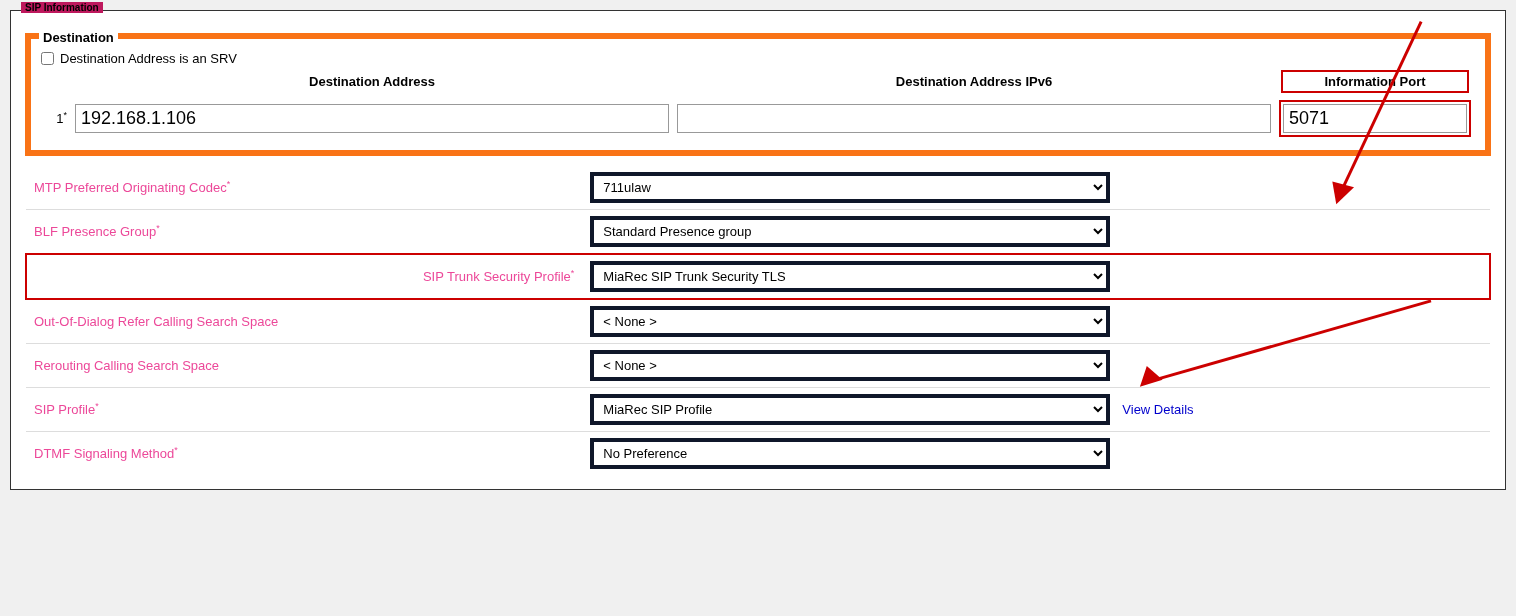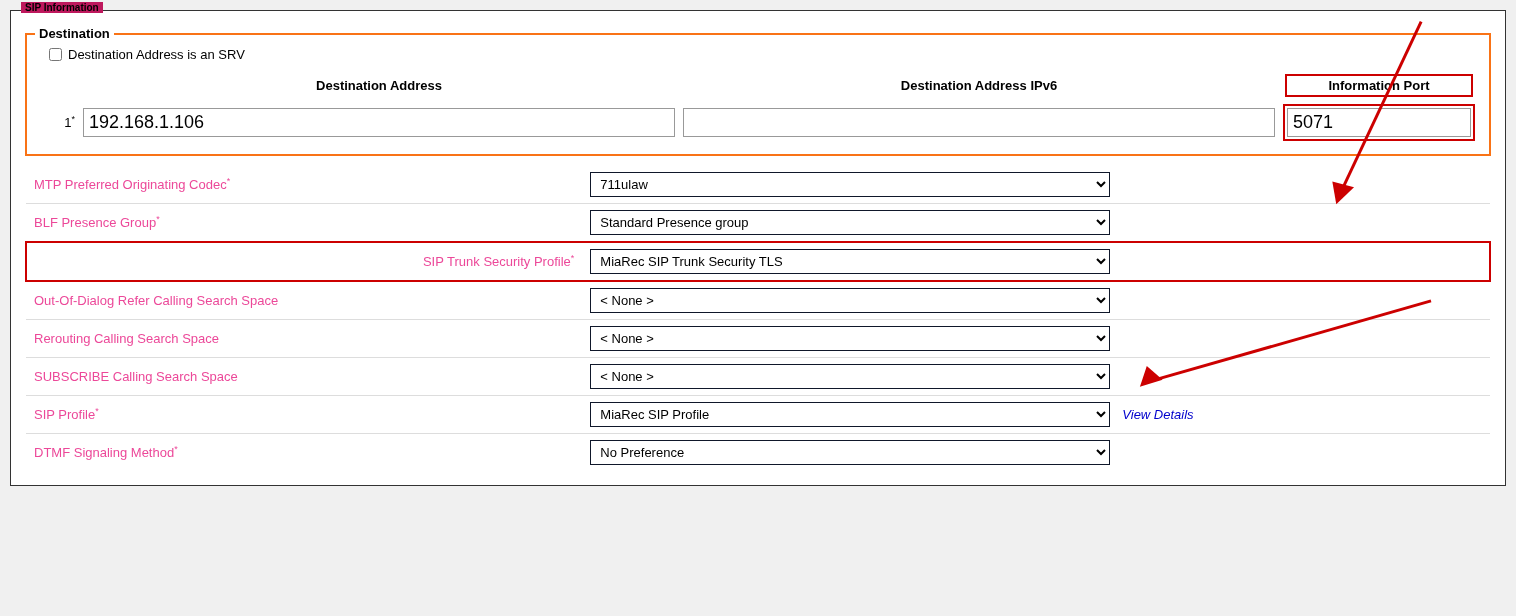--- a/index.html
+++ b/index.html
@@ -19,37 +19,37 @@
     .section-title {
       font-weight: bold;
       font-size: 10px;
       background: #be185d;
       position: absolute;
       top: -9px;
       left: 10px;
       padding: 0 4px;
     }
     .destination-section {
-      border: 2px solid #f97316;
-      padding: 8px 10px 10px 22px;
+      border: 6px solid #f97316;
+      padding: 8px 10px 10px 10px;
       position: relative;
       margin-top: 12px;
       margin-bottom: 10px;
     }
     .destination-title {
       font-weight: bold;
       font-size: 13px;
       background: #fff;
       position: absolute;
       top: -9px;
       left: 8px;
       padding: 0 4px;
     }
     .checkbox-row {
-      margin-bottom: 8px;
+      margin-bottom: 0;
       margin-top: 4px;
       display: flex;
       align-items: center;
       gap: 6px;
     }
     .dest-table {
       width: 100%;
       border-collapse: collapse;
     }
     .dest-table th {
@@ -99,21 +99,21 @@
     }
     .form-rows td.value-cell {
       width: 62%;
     }
     .select-wrapper {
       display: flex;
       align-items: center;
       gap: 6px;
     }
     .form-rows select {
-      border: 1px solid #0f172a;
+      border: 4px solid #0f172a;
       padding: 3px 5px;
       font-size: 13px;
       background: #fff;
       min-width: 200px;
     }
     .highlighted-row td {
       border: 2px solid #cc0000;
       background: #fff;
     }
     .highlighted-row td.label-cell {
@@ -122,21 +122,20 @@
     }
     .highlighted-row td.value-cell {
       border-left: none;
     }
     .view-details-link {
       color: #0000cc;
       text-decoration: none;
       font-size: 13px;
       margin-left: 6px;
       white-space: nowrap;
-      font-style: italic;
     }
     sup {
       font-size: 9px;
     }
     .dest-port-col {
       width: 200px;
     }
     .port-highlight-box {
       border: 2px solid #cc0000;
       padding: 2px;
@@ -255,28 +254,20 @@
           </tr>
           <tr>
             <td class="label-cell">Rerouting Calling Search Space</td>
             <td class="value-cell">
               <div class="select-wrapper">
                 <select class="select-wider"><option>&lt; None &gt;</option></select>
               </div>
             </td>
           </tr>
           <tr>
-            <td class="label-cell">SUBSCRIBE Calling Search Space</td>
-            <td class="value-cell">
-              <div class="select-wrapper">
-                <select class="select-wider"><option>&lt; None &gt;</option></select>
-              </div>
-            </td>
-          </tr>
-          <tr>
             <td class="label-cell">SIP Profile<sup style="font-size:9px;">*</sup></td>
             <td class="value-cell">
               <div class="select-wrapper">
                 <select class="select-wider"><option>MiaRec SIP Profile</option></select>
                 <a href="#" class="view-details-link">View Details</a>
               </div>
             </td>
           </tr>
           <tr>
             <td class="label-cell">DTMF Signaling Method<sup style="font-size:9px;">*</sup></td>

